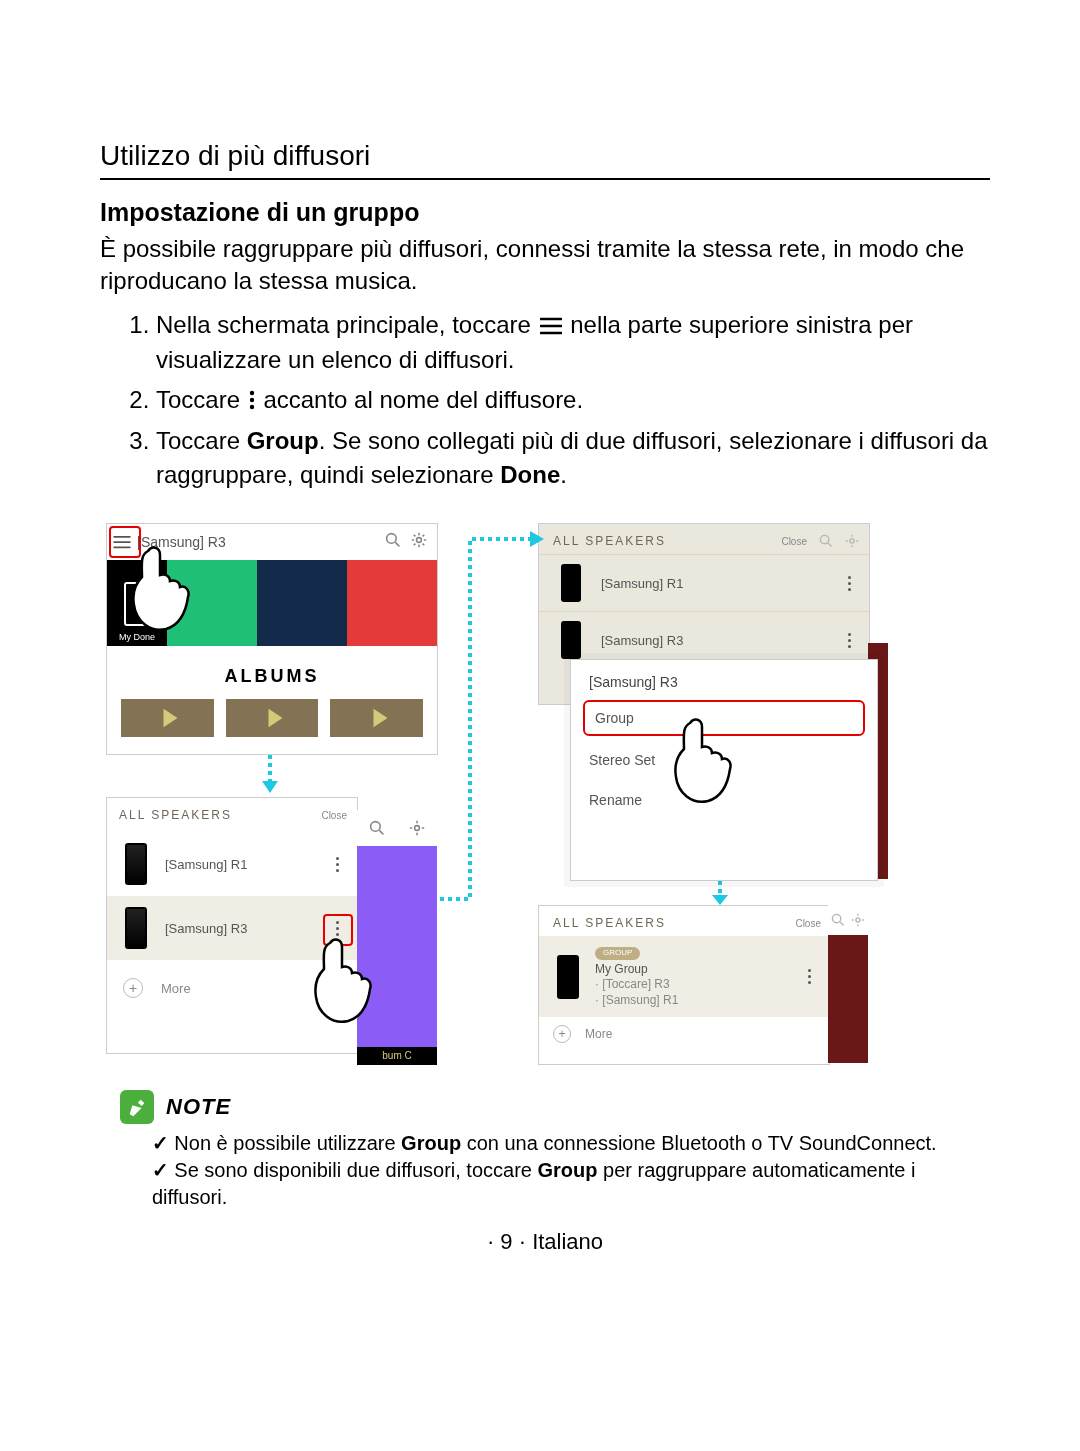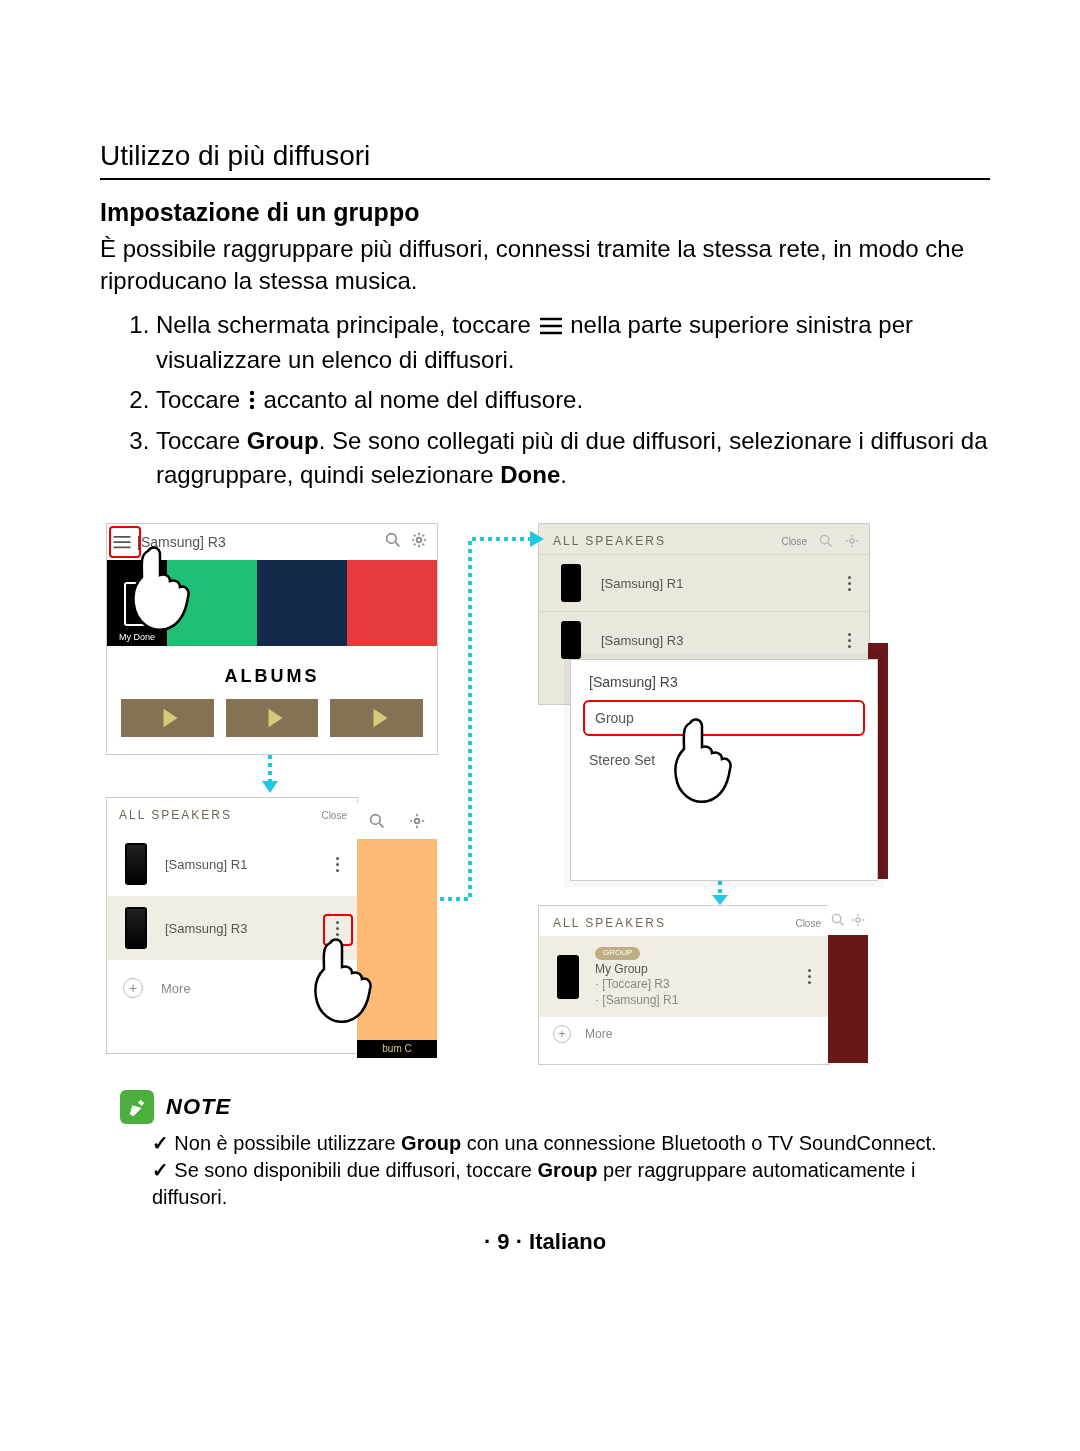--- a/index.html
+++ b/index.html
@@ -179,22 +179,22 @@
   }
   #shot2 .more-row {
     display: flex; align-items: center; height: 56px; padding-left: 16px;
     font-size: 13px; color: #888;
   }
   #shot2 .more-row .plus {
     width: 18px; height: 18px; border: 1px solid #bbb; border-radius: 50%;
     display:flex;align-items:center;justify-content:center;margin-right:18px;font-size:14px;
   }
   #shot2 .side-strip {
-    position: absolute; top: 5px; right: -80px; width: 80px; height: 100%;
-    background: #fdba74;
+    position: absolute; top: 12px; right: -80px; width: 80px; height: 100%;
+    background: #8b5cf6;
     display: flex; flex-direction: column;
   }
   #shot2 .side-strip .top { height: 36px; background: #fff; display:flex;align-items:center;justify-content:space-around; }
   #shot2 .side-strip .top svg { width: 16px; height:16px; }
   #shot2 .side-strip .bumc {
     position:absolute;bottom:0;left:0;right:0;height:18px;background:#000;color:#d7c97a;font-size:10px;text-align:center;line-height:18px;
   }
   .vdots { display:flex; flex-direction:column; gap:3px; align-items:center; justify-content:center; width:20px; }
   .vdots span { width:3px;height:3px;background:#555;border-radius:50%; }
 
@@ -250,21 +250,21 @@
   .dot-arrow { position:absolute; pointer-events:none; }
   .dot-arrow svg { overflow: visible; }
 
   
   .note-row { display:flex; align-items:center; gap:12px; margin-left:20px; margin-bottom:6px; }
   .note-icon { width:34px;height:34px;background:#4caf3d;border-radius:6px;display:flex;align-items:center;justify-content:center; }
   .note-icon svg{width:22px;height:22px;}
   .note-label{font-size:22px;font-weight:bold;font-style:italic;letter-spacing:1px;}
   ul.notes { list-style:none; padding-left:52px; margin:4px 0 18px 0; font-size:20px; line-height:1.35; }
   ul.notes li::before { content:"✓ "; font-weight:bold; }
-  .footer { text-align:center; font-size:22px; font-weight:bold; }
+  .footer { text-align:center; font-size:22px; font-weight:normal; }
 </style>
 </head>
 <body>
 
 <div class="page">
   <div class="h1">Utilizzo di più diffusori</div>
   <hr class="rule">
   <div class="h2">Impostazione di un gruppo</div>
   <p class="body-text">È possibile raggruppare più diffusori, connessi tramite la stessa rete, in modo che riproducano la stessa musica.</p>
 
@@ -421,20 +421,21 @@
             <span></span>
           </div>
       </div>
     </div>
     <div id="shot3-strip"></div>
 
     <div id="popup">
       <div class="ptitle">[Samsung] R3</div>
       <div class="popt popt-group">Group</div>
       <div class="popt">Stereo Set</div>
+      <div class="popt">Rename</div>
     </div>
 
     <div id="shot4" class="shot">
       <div class="all-hdr4">
         <span class="ttl">ALL SPEAKERS</span>
         <span class="close">Close</span>
       </div>
       <div class="grp-row">
         <div class="sp-icon"></div>
         <div class="names">

